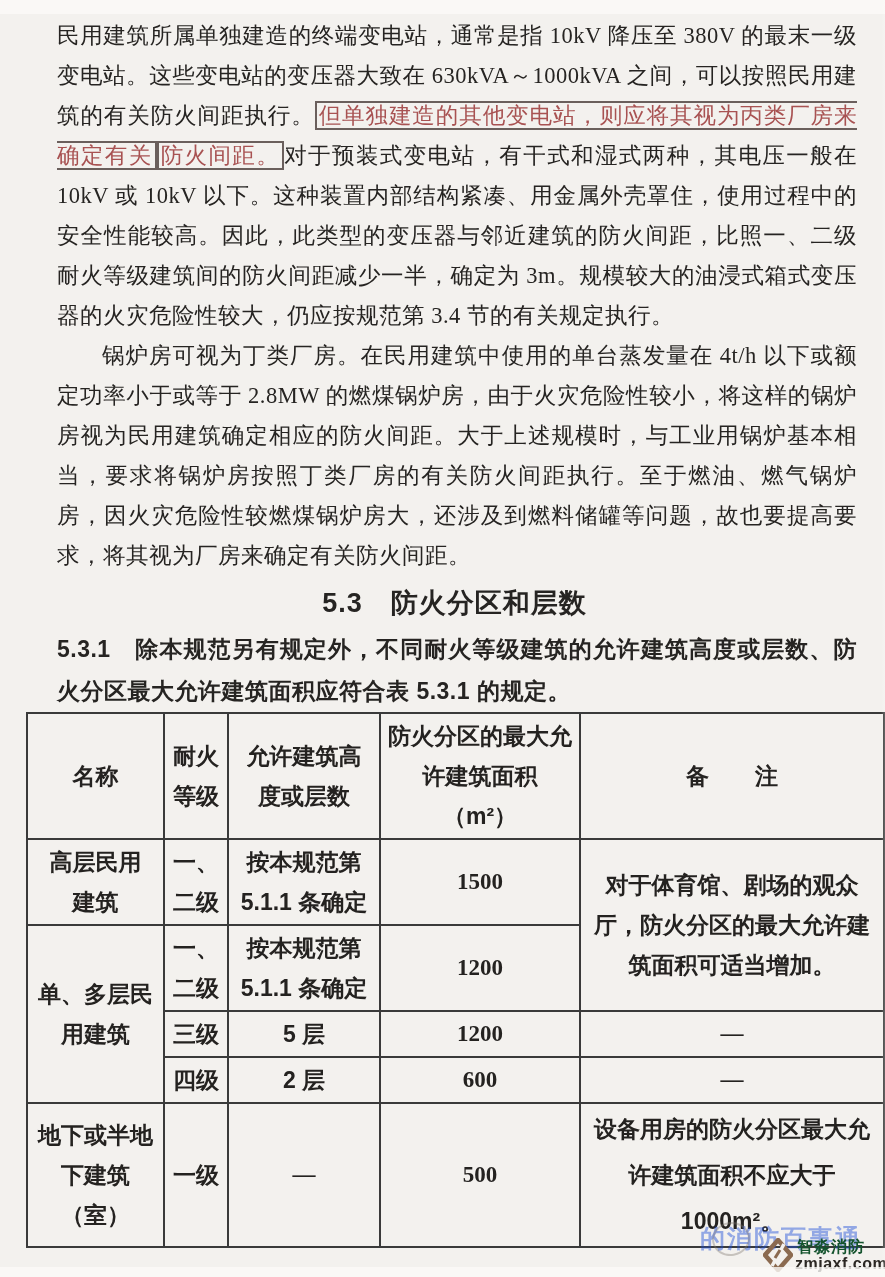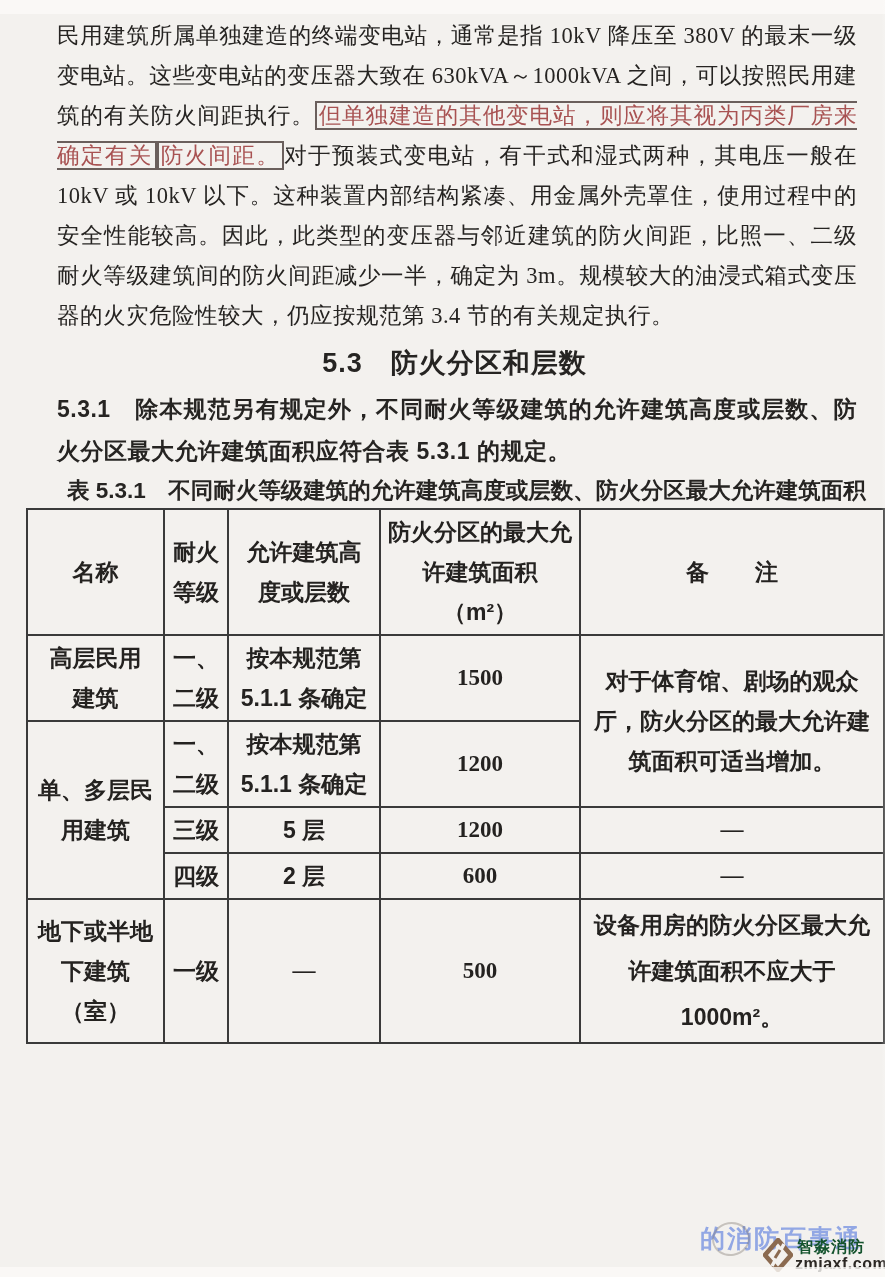--- a/index.html
+++ b/index.html
@@ -112,26 +112,26 @@
     font-weight:bold;font-size:16px;color:#2b2723;letter-spacing:.5px;
   }
 </style>
 </head>
 <body>
 
 <div class="page">
 
   <p class="para first"><span>民用建筑所属单独建造的终端变电站，通常是指 10kV 降压至 380V 的最末一级变电站。这些变电站的变压器大致在 630kVA～1000kVA 之间，可以按照民用建筑的有关防火间距执行。</span><span class="redbox">但单独建造的其他变电站，则应将其视为丙类厂房来确定有关</span><span class="redbox">防火间距。</span><span>对于预装式变电站，有干式和湿式两种，其电压一般在 10kV 或 10kV 以下。这种装置内部结构紧凑、用金属外壳罩住，使用过程中的安全性能较高。因此，此类型的变压器与邻近建筑的防火间距，比照一、二级耐火等级建筑间的防火间距减少一半，确定为 3m。规模较大的油浸式箱式变压器的火灾危险性较大，仍应按规范第 3.4 节的有关规定执行。</span></p>
 
+  <p class="para indent">锅炉房可视为丁类厂房。在民用建筑中使用的单台蒸发量在 4t/h 以下或额定功率小于或等于 2.8MW 的燃煤锅炉房，由于火灾危险性较小，将这样的锅炉房视为民用建筑确定相应的防火间距。大于上述规模时，与工业用锅炉基本相当，要求将锅炉房按照丁类厂房的有关防火间距执行。至于燃油、燃气锅炉房，因火灾危险性较燃煤锅炉房大，还涉及到燃料储罐等问题，故也要提高要求，将其视为厂房来确定有关防火间距。</p>
 
   <h2 class="sec-heading">5.3　防火分区和层数</h2>
 
   <p class="clause">5.3.1　除本规范另有规定外，不同耐火等级建筑的允许建筑高度或层数、防火分区最大允许建筑面积应符合表 5.3.1 的规定。</p>
 
-  <p class="tbl-caption">表 5.3.1　不同耐火等级建筑的允许建筑高度或层数、防火分区最大允许建筑面积</p>
 
   <table class="fire">
     <colgroup>
       <col style="width:137px">
       <col style="width:64px">
       <col style="width:152px">
       <col style="width:200px">
       <col style="width:304px">
     </colgroup>
     <tbody>

